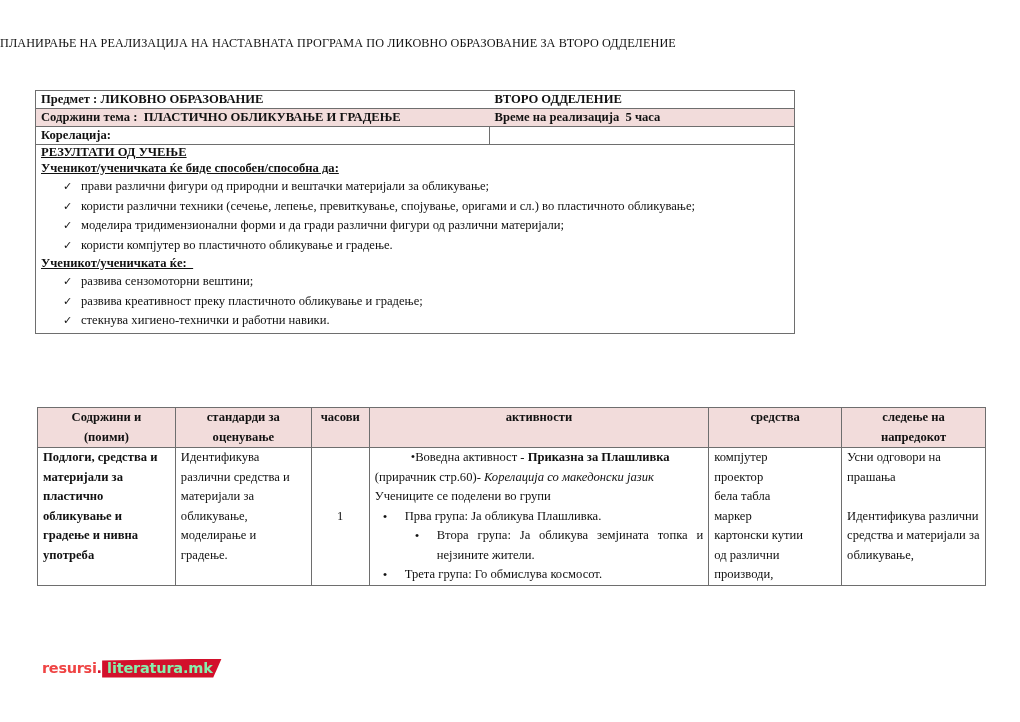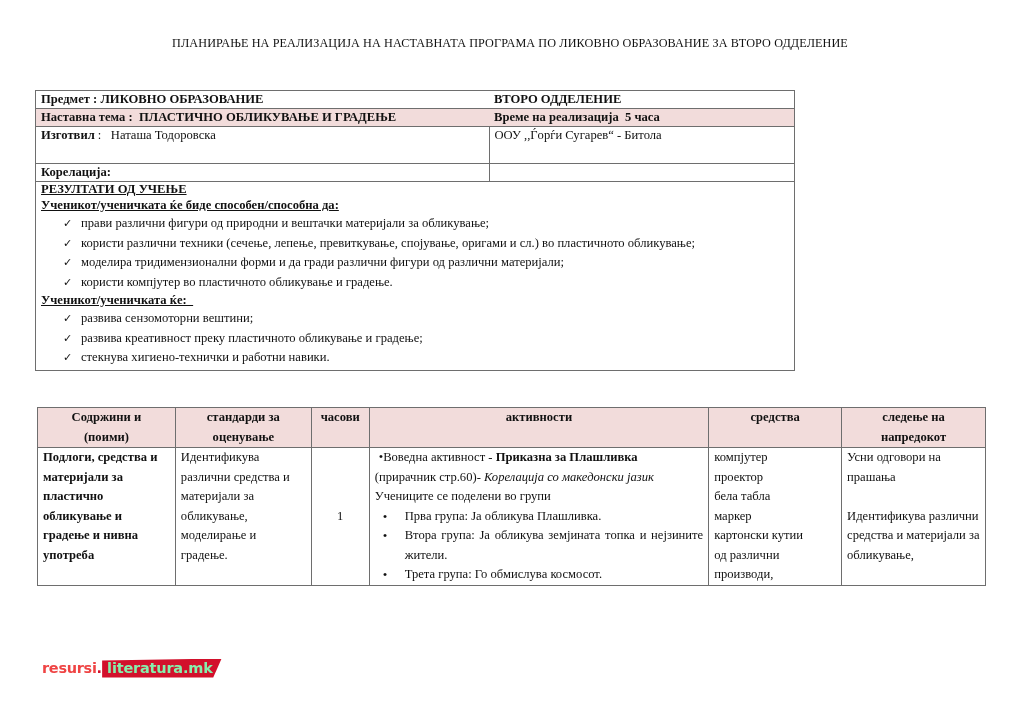--- a/index.html
+++ b/index.html
@@ -1,21 +1,21 @@
 <!DOCTYPE html>
 <html><head>
 <meta charset="utf-8">
 <style>
   html, body { margin: 0; padding: 0; }
   body {
     width: 1020px; height: 722px; background: #ffffff; position: relative; overflow: hidden;
     font-family: "Liberation Serif", serif; color: #111111;
   }
   .doc-title {
-    position: absolute; left: 0; top: 36px; width: 1020px; text-align: center;
+    position: absolute; left: 0; top: 36px; width: 1020px; 
     font-size: 12.2px; letter-spacing: 0.1px;
   }
   table { border-collapse: collapse; position: absolute; }
   td { border: 1px solid #6e6e6e; padding: 0 5px; font-size: 12.6px; vertical-align: top; }
   .pink { background: #f2dcdb; }
 
   
   #top-table { left: 35px; top: 90px; width: 760px; }
   #top-table td { line-height: 17px; }
   .b { font-weight: bold; }
@@ -27,21 +27,21 @@
 
   
   #main-table { left: 37px; top: 407px; width: 949px; }
   #main-table td { line-height: 19.5px; }
   .hdr td { text-align: center; font-weight: bold; font-size: 12.6px; }
   .proposal { text-align: center; font-weight: bold; line-height: 18px !important; }
   .link { color: #1f2f9e; text-decoration: underline; font-weight: bold; }
   .bul { margin: 0; padding-left: 26px; list-style: none; }
   .bul li { position: relative; }
   .bul li::before { content: "•"; position: absolute; left: -22px; font-size: 13px; }
-  .justify { text-align: justify; }
+  .justify { text-align: justify; margin-left: 32px; }
   .tr-bold { font-weight: bold; }
   .italic { font-style: italic; margin-top: 36px; }
 
   
   .logo { position: absolute; left: 42px; top: 656px; height: 24px; display: flex; align-items: center; font-family: "DejaVu Sans", sans-serif; }
   .logo .l1 { color: #ef4444; font-size: 14.5px; font-weight: bold; letter-spacing: -0.3px; }
   .logo .dot { color: #d2102b; font-size: 14.5px; font-weight: bold; }
   .logo .l2 {
     background: #d2102b; color: #86efac; font-size: 14.5px; font-weight: bold; padding: 1px 9px 2px 5px;
     clip-path: polygon(0 10%, 100% 0, 93% 100%, 0 100%); letter-spacing: -0.2px;
@@ -59,29 +59,23 @@
     </colgroup>
   <tbody>
       <tr>
     <td style="border-right:none">
       <span class="b">Предмет : </span><span class="b">ЛИКОВНО ОБРАЗОВАНИЕ</span>
     </td>
     <td class="b" style="border-left:none">ВТОРО ОДДЕЛЕНИЕ</td>
   </tr>
   <tr class="pink">
     <td style="border-right:none">
-      <span class="b" style="white-space:pre">Наставна тема :  </span><span class="b">ПЛАСТИЧНО ОБЛИКУВАЊЕ И ГРАДЕЊЕ</span>
+      <span class="b" style="white-space:pre">Содржини тема :  </span><span class="b">ПЛАСТИЧНО ОБЛИКУВАЊЕ И ГРАДЕЊЕ</span>
     </td>
     <td class="b" style="border-left:none;white-space:pre">Време на реализација  5 часа</td>
-  </tr>
-  <tr style="height:37px">
-    <td>
-      <span class="b">Изготвил</span><span style="white-space:pre"> :   </span><span>Наташа Тодоровска</span>
-    </td>
-    <td>ООУ ,,Ѓорѓи Сугарев“  - Битола</td>
   </tr>
   <tr>
     <td class="b">Корелација:</td>
     <td></td>
   </tr>
   <tr>
     <td colspan="2" class="results">
       <div class="h" style="line-height:15px">РЕЗУЛТАТИ ОД УЧЕЊЕ</div>
       <div class="h" style="line-height:17px">Ученикот/ученичката ќе биде способен/способна да:</div>
       <ul>

